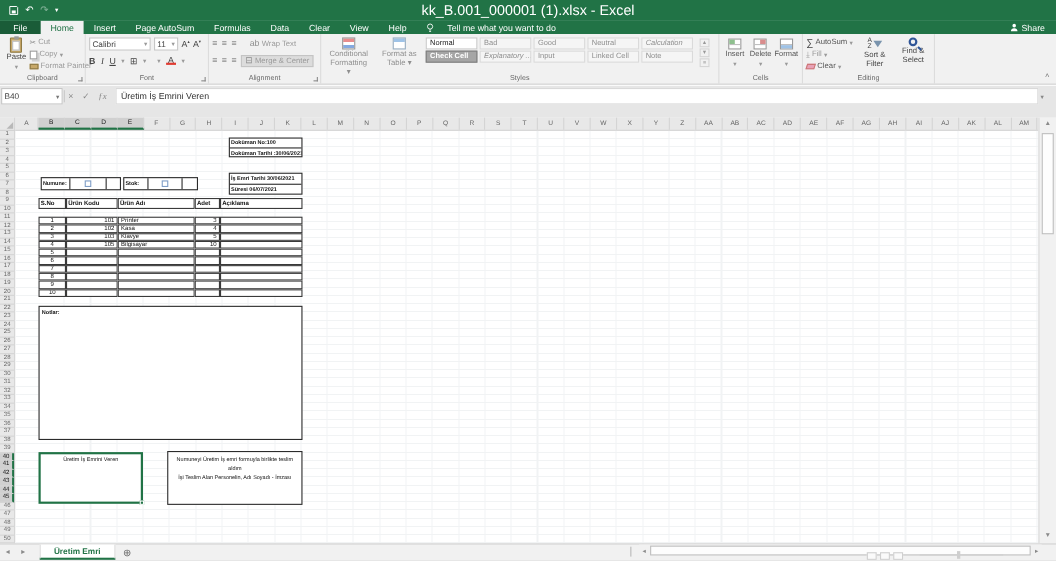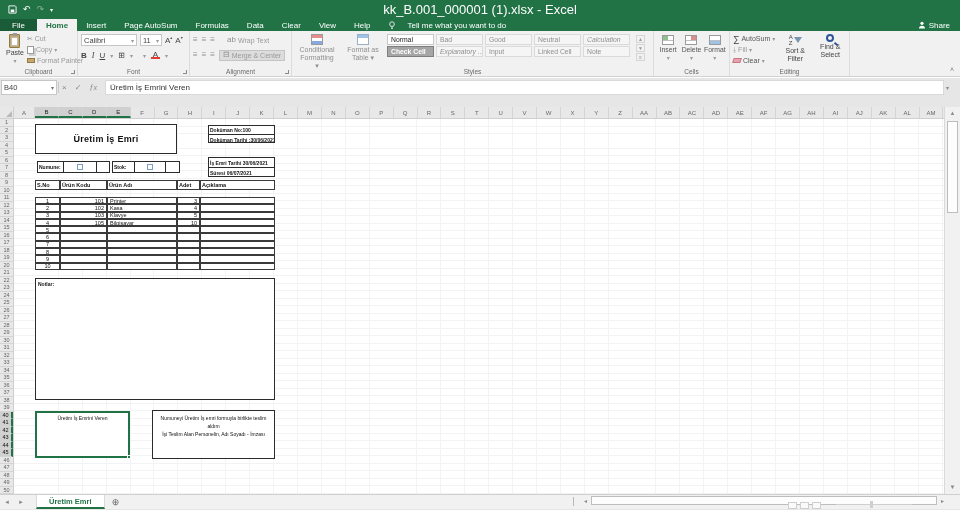--- a/index.html
+++ b/index.html
@@ -17,21 +17,21 @@
   .tb-right{margin-left:auto;display:flex;align-items:center;gap:12px;padding-right:8px;font-size:7.5px}
   .winbtn{width:20px;text-align:center;font-size:8px;line-height:19px}
   .rest{width:7px;height:7px;border:1px solid #fff;display:inline-block}
   .ribopt{width:10px;height:8px;border:1px solid #fff;display:inline-block;position:relative}
   .ribopt:after{content:"";position:absolute;left:1px;right:1px;top:2px;border-top:1px solid #fff}
 
   
   #tabrow{left:0;top:19px;width:960px;height:12px;background:#217346;display:flex;align-items:stretch;color:#fff}
   .tab{font-size:8px;padding:1px 9px 0;display:flex;align-items:center;white-space:nowrap}
   .tab.file{background:#1a5c38;padding:1px 12px 0}
-  .tab.active{background:#f1f1f1;color:#217346;font-weight:bold}
+  .tab.active{background:#f1f1f1;color:#217346;font-weight:normal}
   #tellme{display:flex;align-items:center;gap:12px;font-size:8px;margin-left:8px}
   #share{margin-left:auto;display:flex;align-items:center;gap:3px;font-size:8px;padding-right:10px}
 
   
   #ribbon{left:0;top:31px;width:960px;height:46px;background:#f1f1f1;border-bottom:1px solid #d2d2d2;display:flex}
   .group{position:relative;height:100%;border-right:1px solid #dcdcdc;padding:2px 3px 10px}
   .gcap{position:absolute;bottom:1px;left:0;right:0;text-align:center;font-size:6.5px;color:#6a6a6a}
   .launch{position:absolute;bottom:2px;right:2px;width:4px;height:4px;border-right:1px solid #8a8a8a;border-bottom:1px solid #8a8a8a}
   .bigbtn{display:flex;flex-direction:column;align-items:center;justify-content:flex-start;font-size:7px;color:#444;gap:1px;padding:1px 3px}
   .smallrow{display:flex;align-items:center;gap:2px;font-size:7px;color:#9a9a9a;height:11px;white-space:nowrap}
@@ -461,21 +461,20 @@
     <div class="row-h sel">44</div>
     <div class="row-h sel">45</div>
     <div class="row-h">46</div>
     <div class="row-h">47</div>
     <div class="row-h">48</div>
     <div class="row-h">49</div>
     <div class="row-h">50</div>
   </div>
 
 <div id="grid" class="abs">
-  <div id="ftitle" class="blk">Üretim İş Emri</div>
 
   <div id="docbox" class="blk">
     <div class="r">Doküman No:100</div>
     <div class="r">Doküman Tarihi :30/06/2021</div>
   </div>
 
   <div id="orderbox" class="blk">
     <div class="r">İş Emri Tarihi 30/06/2021</div>
     <div class="r">Süresi 06/07/2021</div>
   </div>

